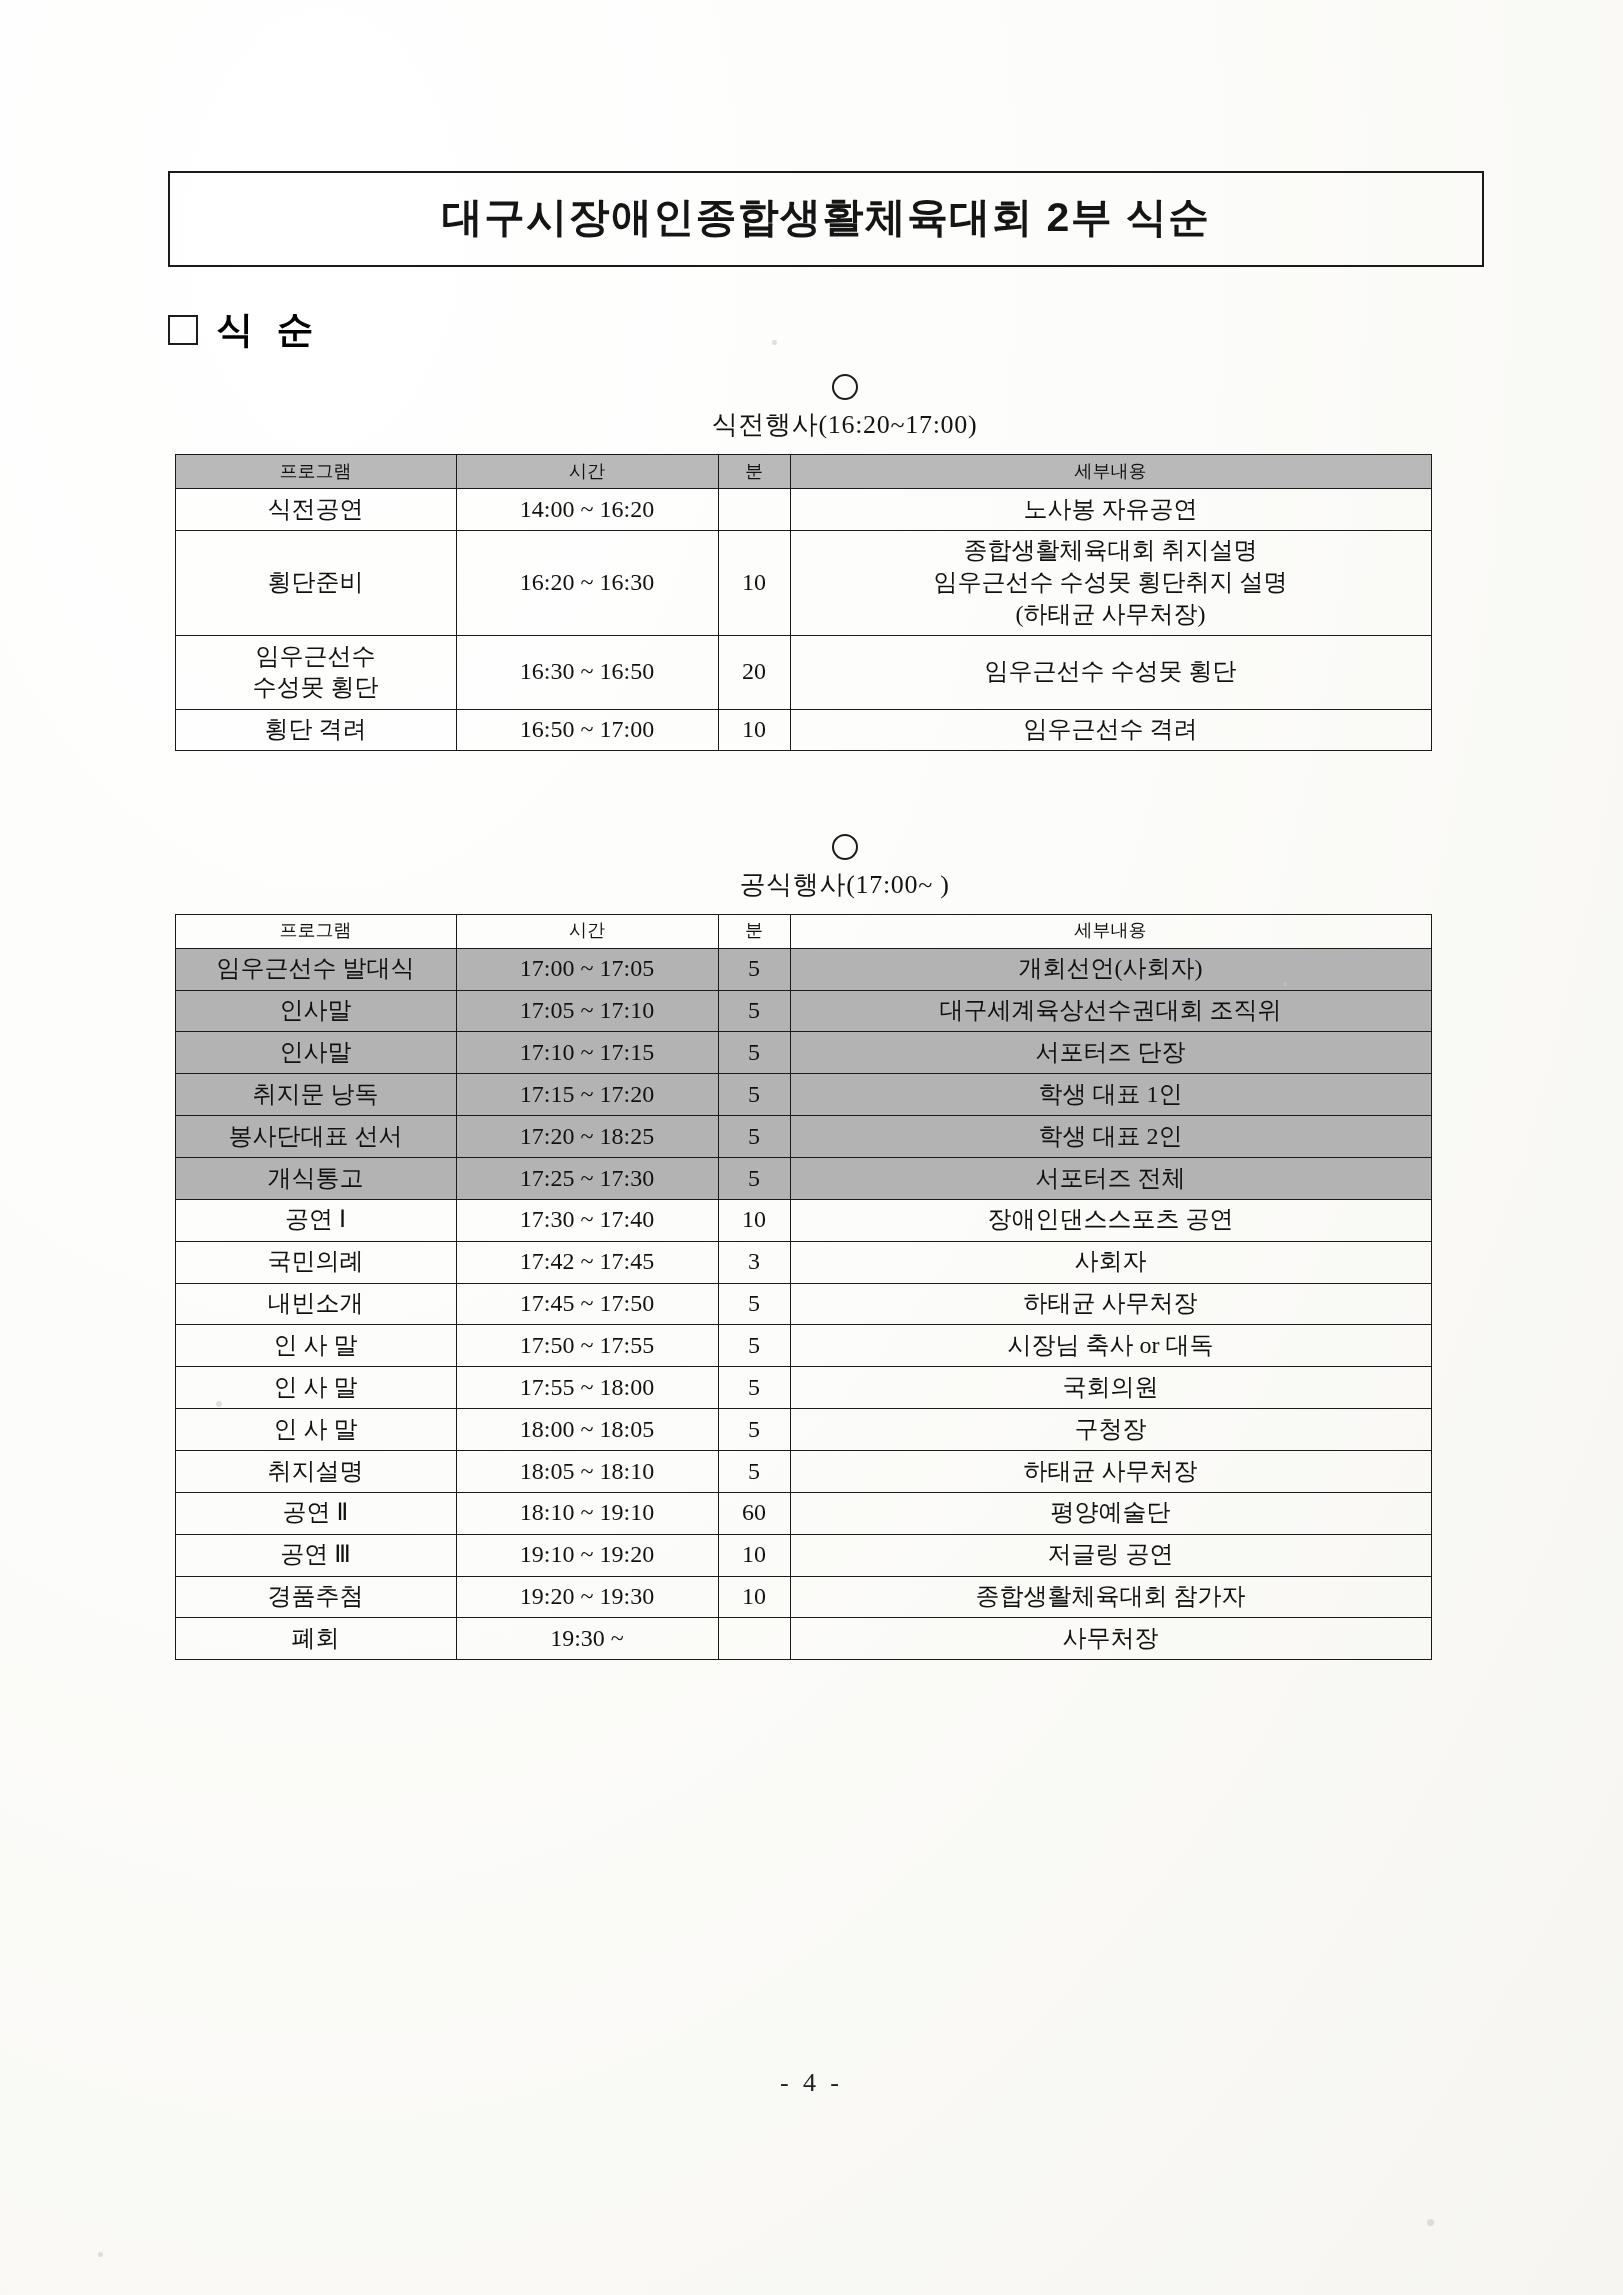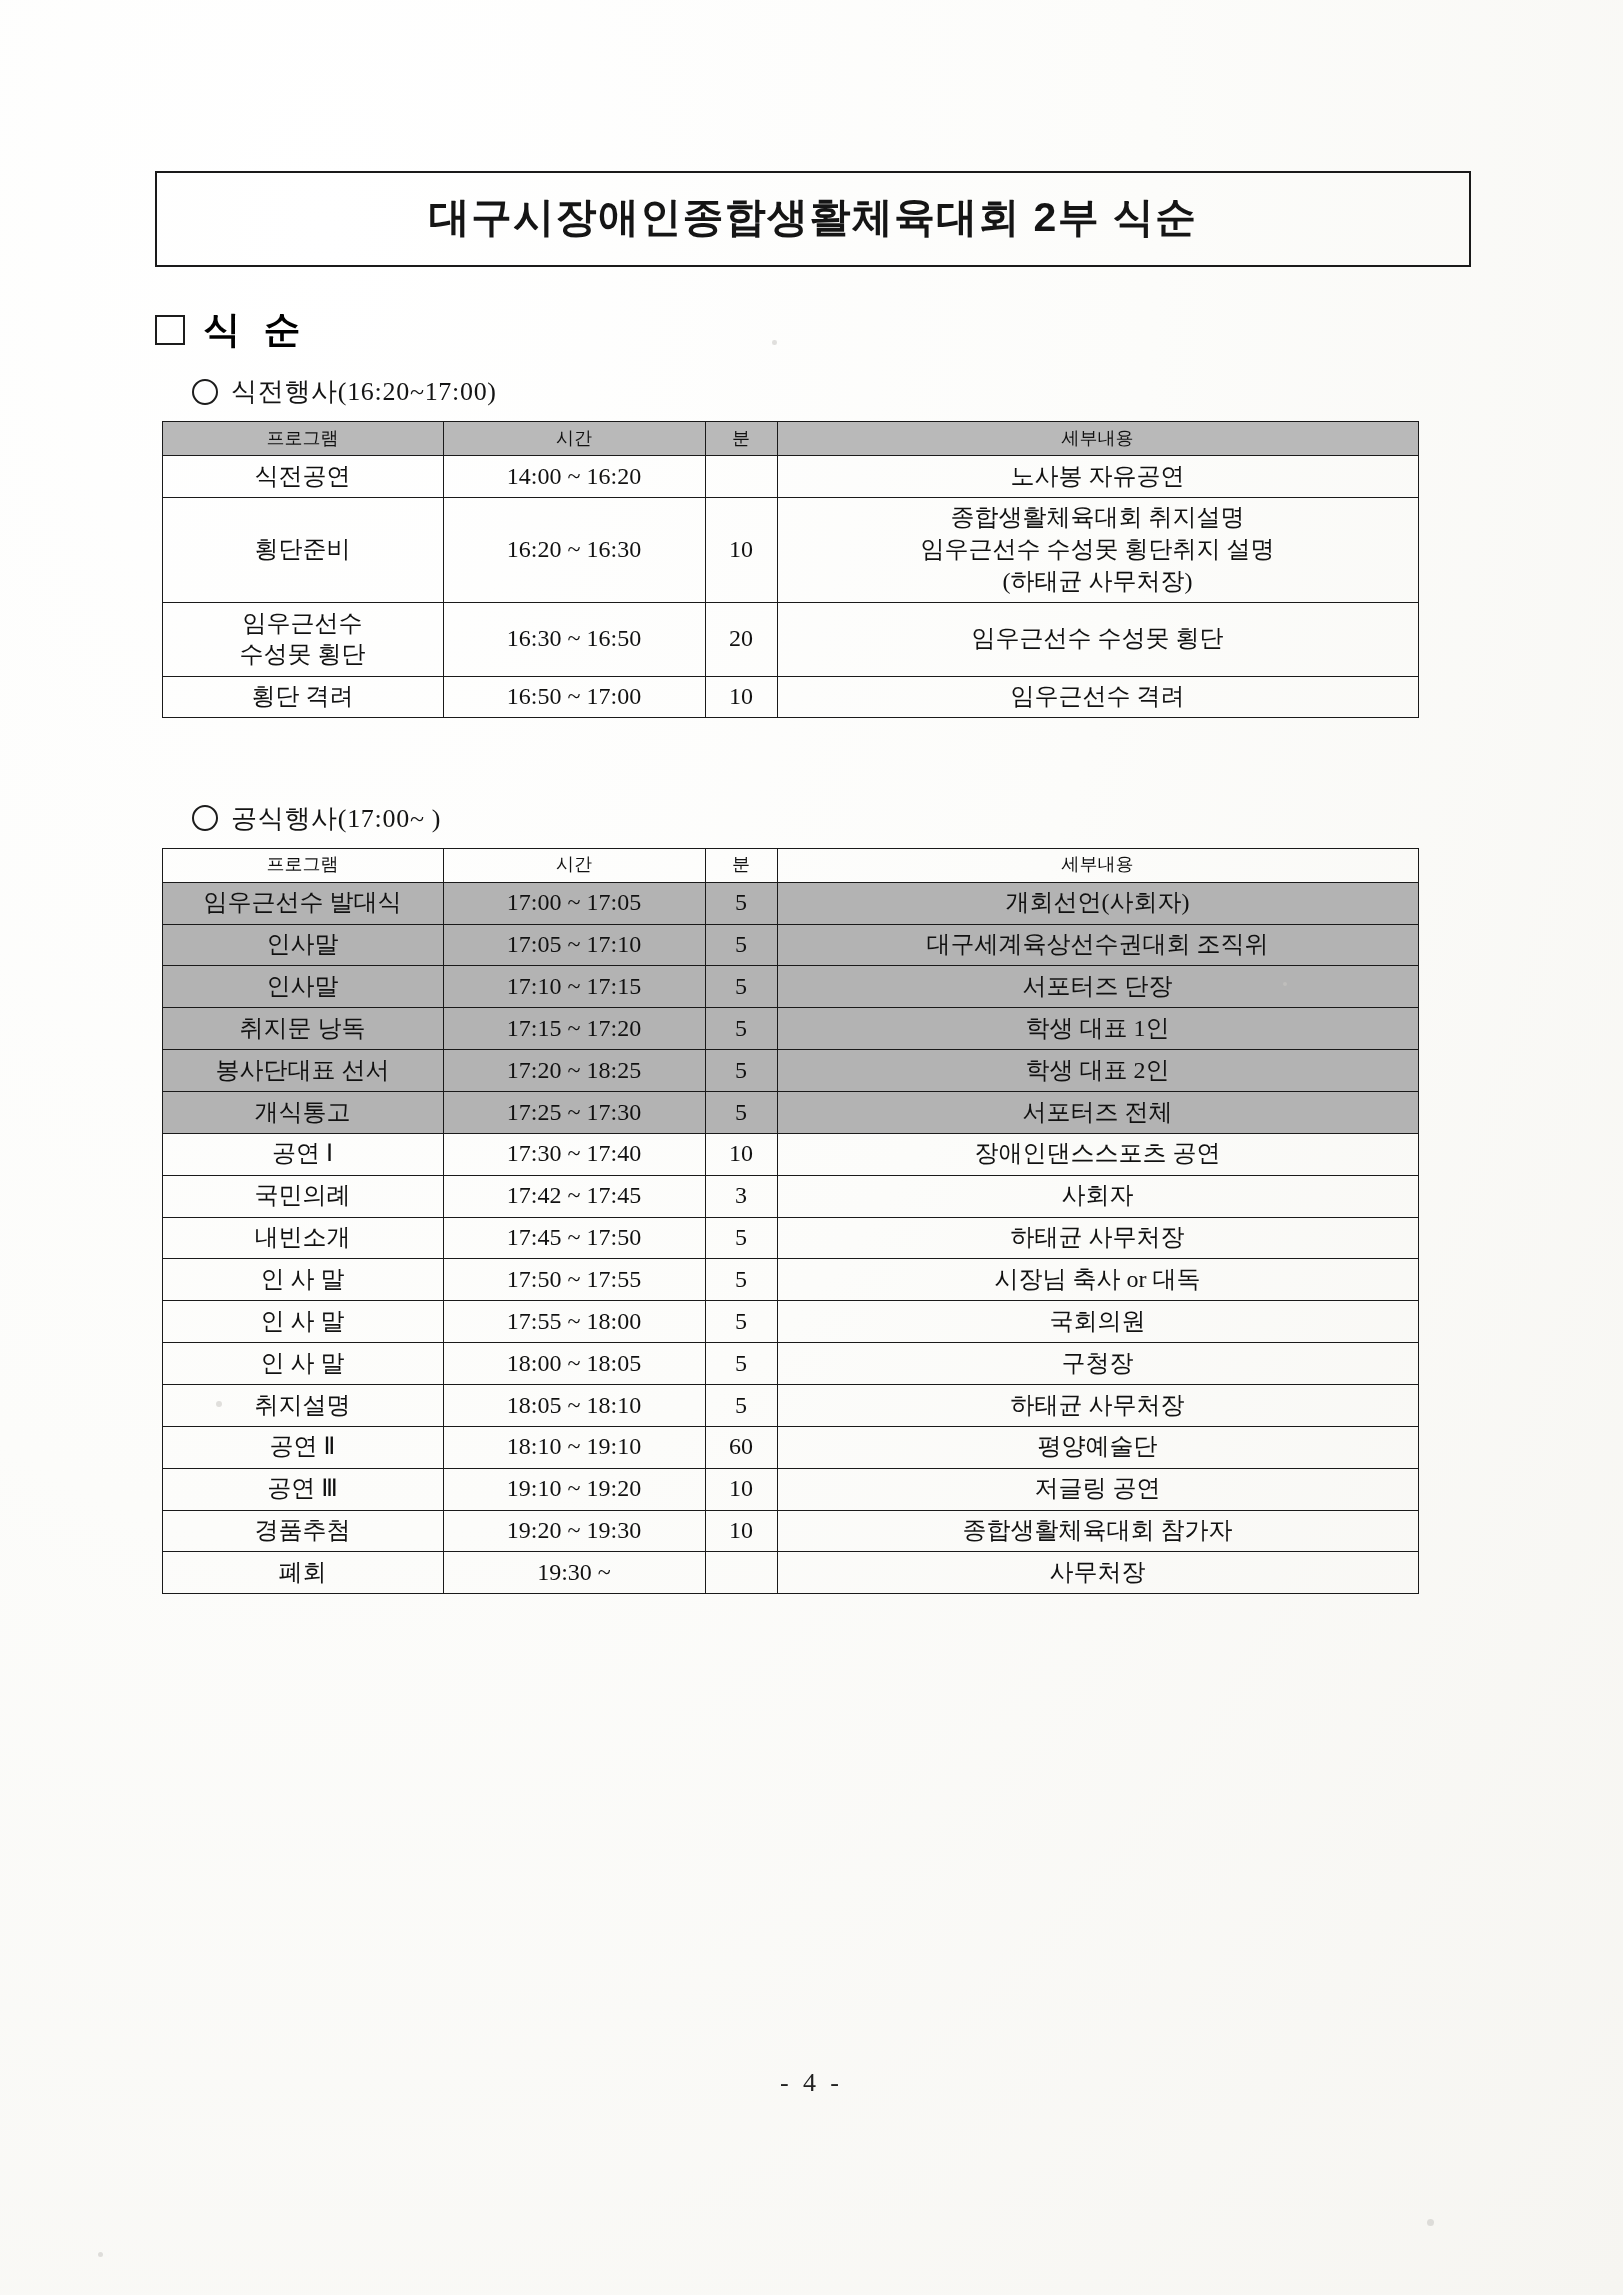--- a/index.html
+++ b/index.html
@@ -23,21 +23,21 @@
   .sheet {
     position: absolute;
     left: 0; top: 0;
     width: 1623px;
     height: 2295px;
     background:
       radial-gradient(ellipse at 20% 10%, #ffffff 0%, #fcfcfa 45%, #f6f5f1 100%);
   }
   .content {
     position: absolute;
-    left: 155px;
+    left: 168px;
     top: 171px;
     width: 1316px;
   }
 
   
   .title-box {
     border: 2px solid #1a1a1a;
     padding: 17px 6.5px 19.6px 6.5px;
     text-align: center;
     margin-bottom: 38px;
@@ -68,22 +68,23 @@
     font-family: "Liberation Sans", sans-serif;
     font-size: 37px;
     font-weight: 700;
     letter-spacing: 6.5px;
     color: #000000;
   }
 
   .sub-head {
     display: flex;
     align-items: center;
-    gap: 13px;
+    gap: 7px;
     margin: 19.6px 0 11.8px 37px;
+    flex-direction: column;
   }
   .circ-marker {
     display: inline-block;
     width: 22px;
     height: 22px;
     border: 2px solid #1c1c1c;
     border-radius: 50%;
   }
   .sub-head-label {
     font-size: 26px;

